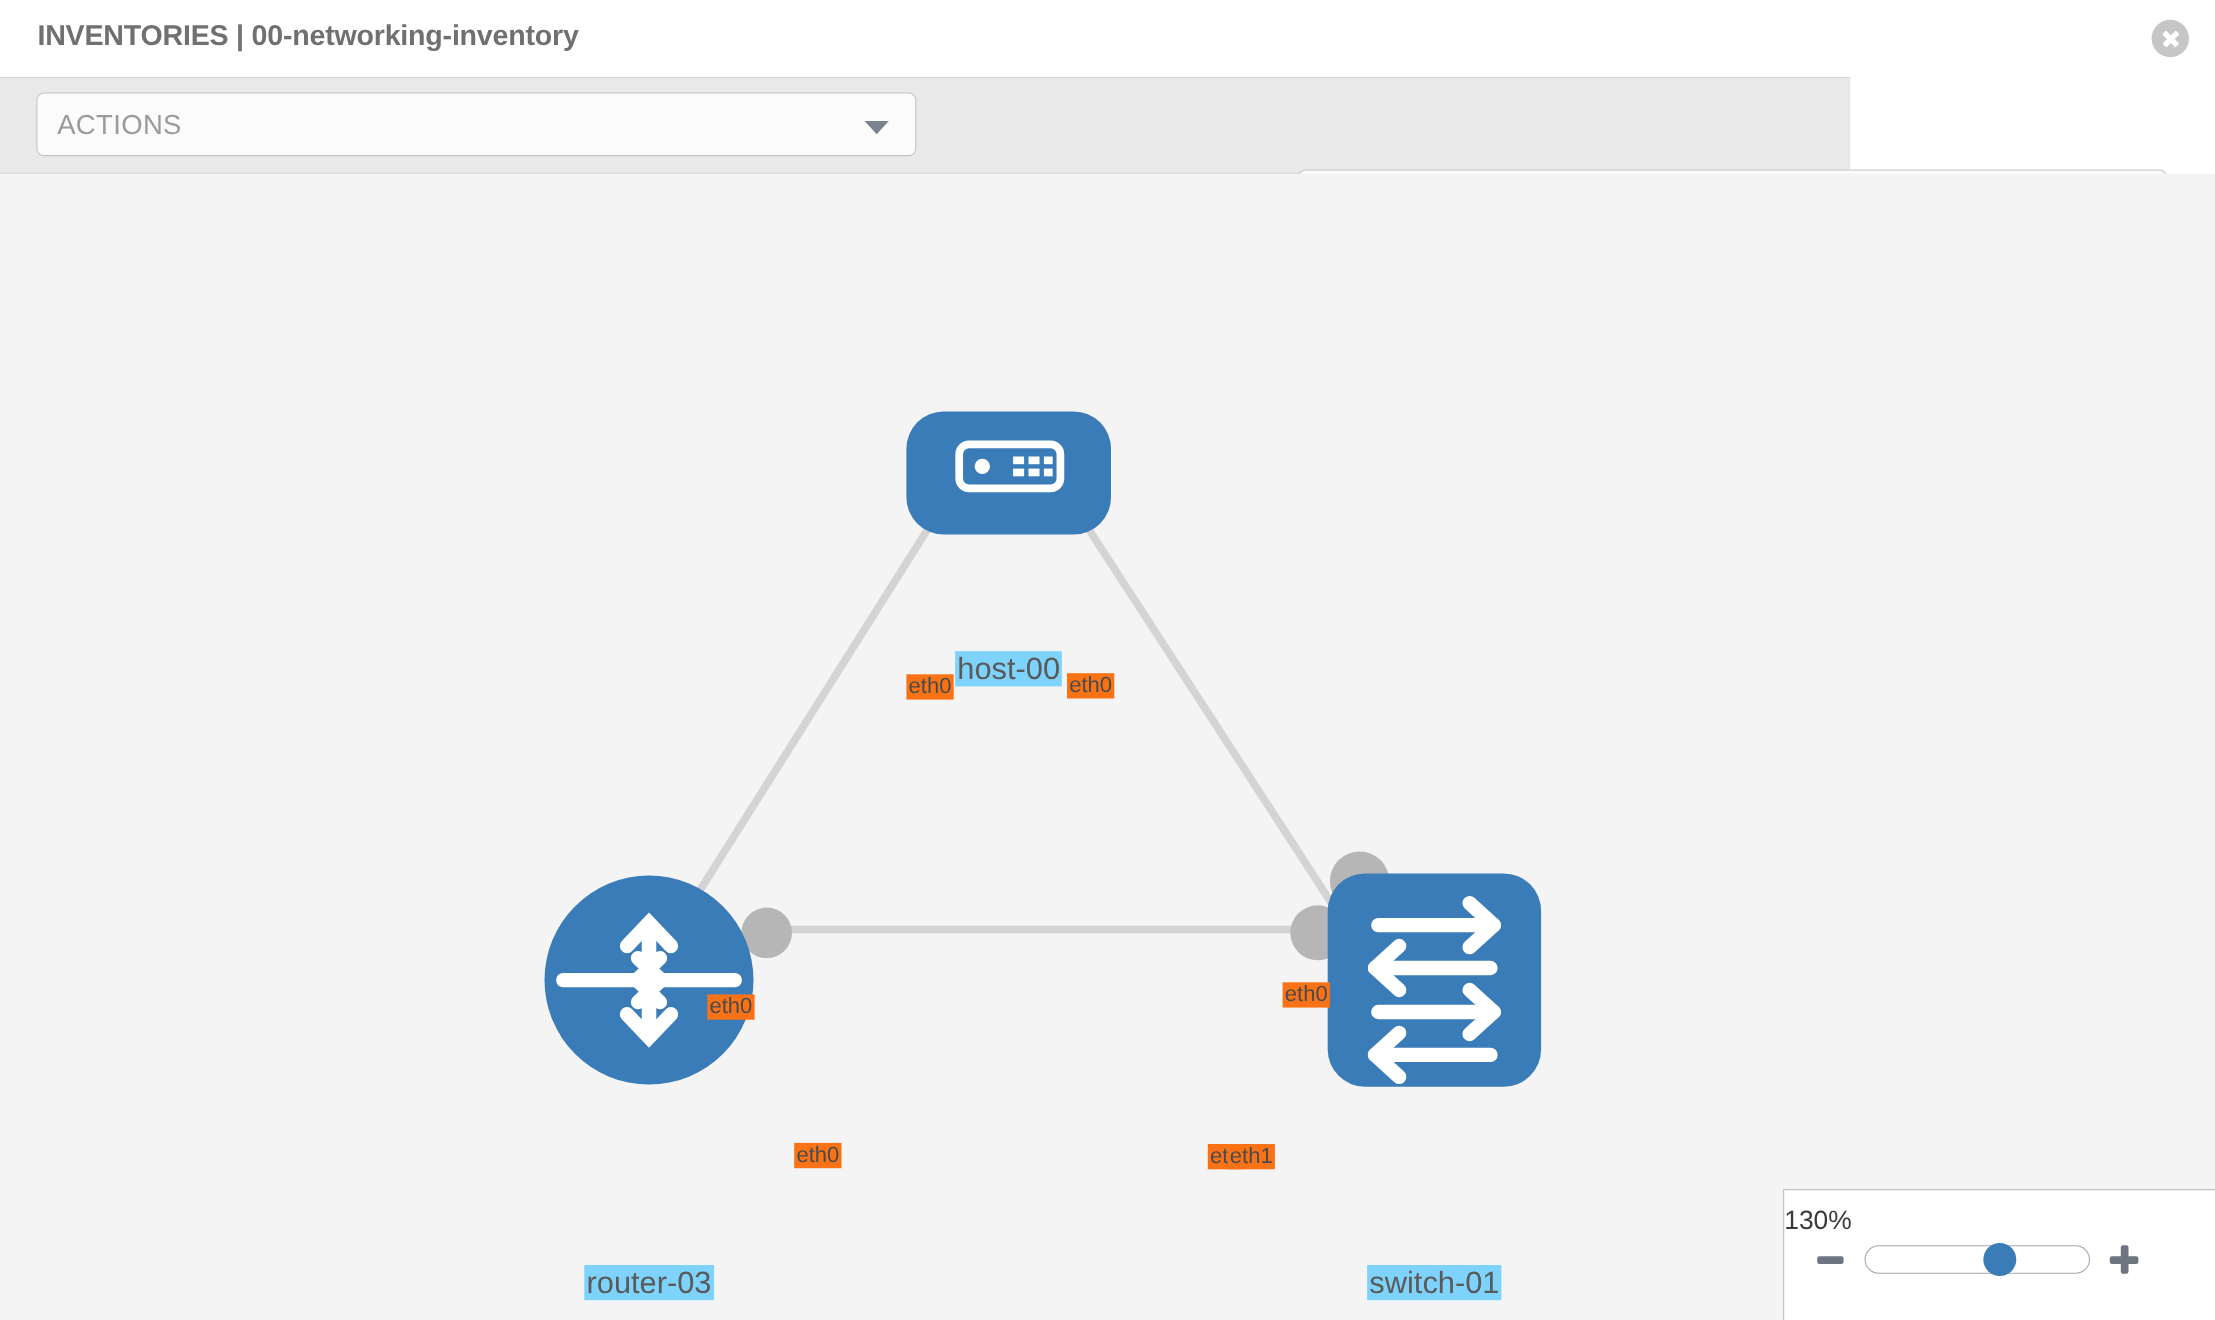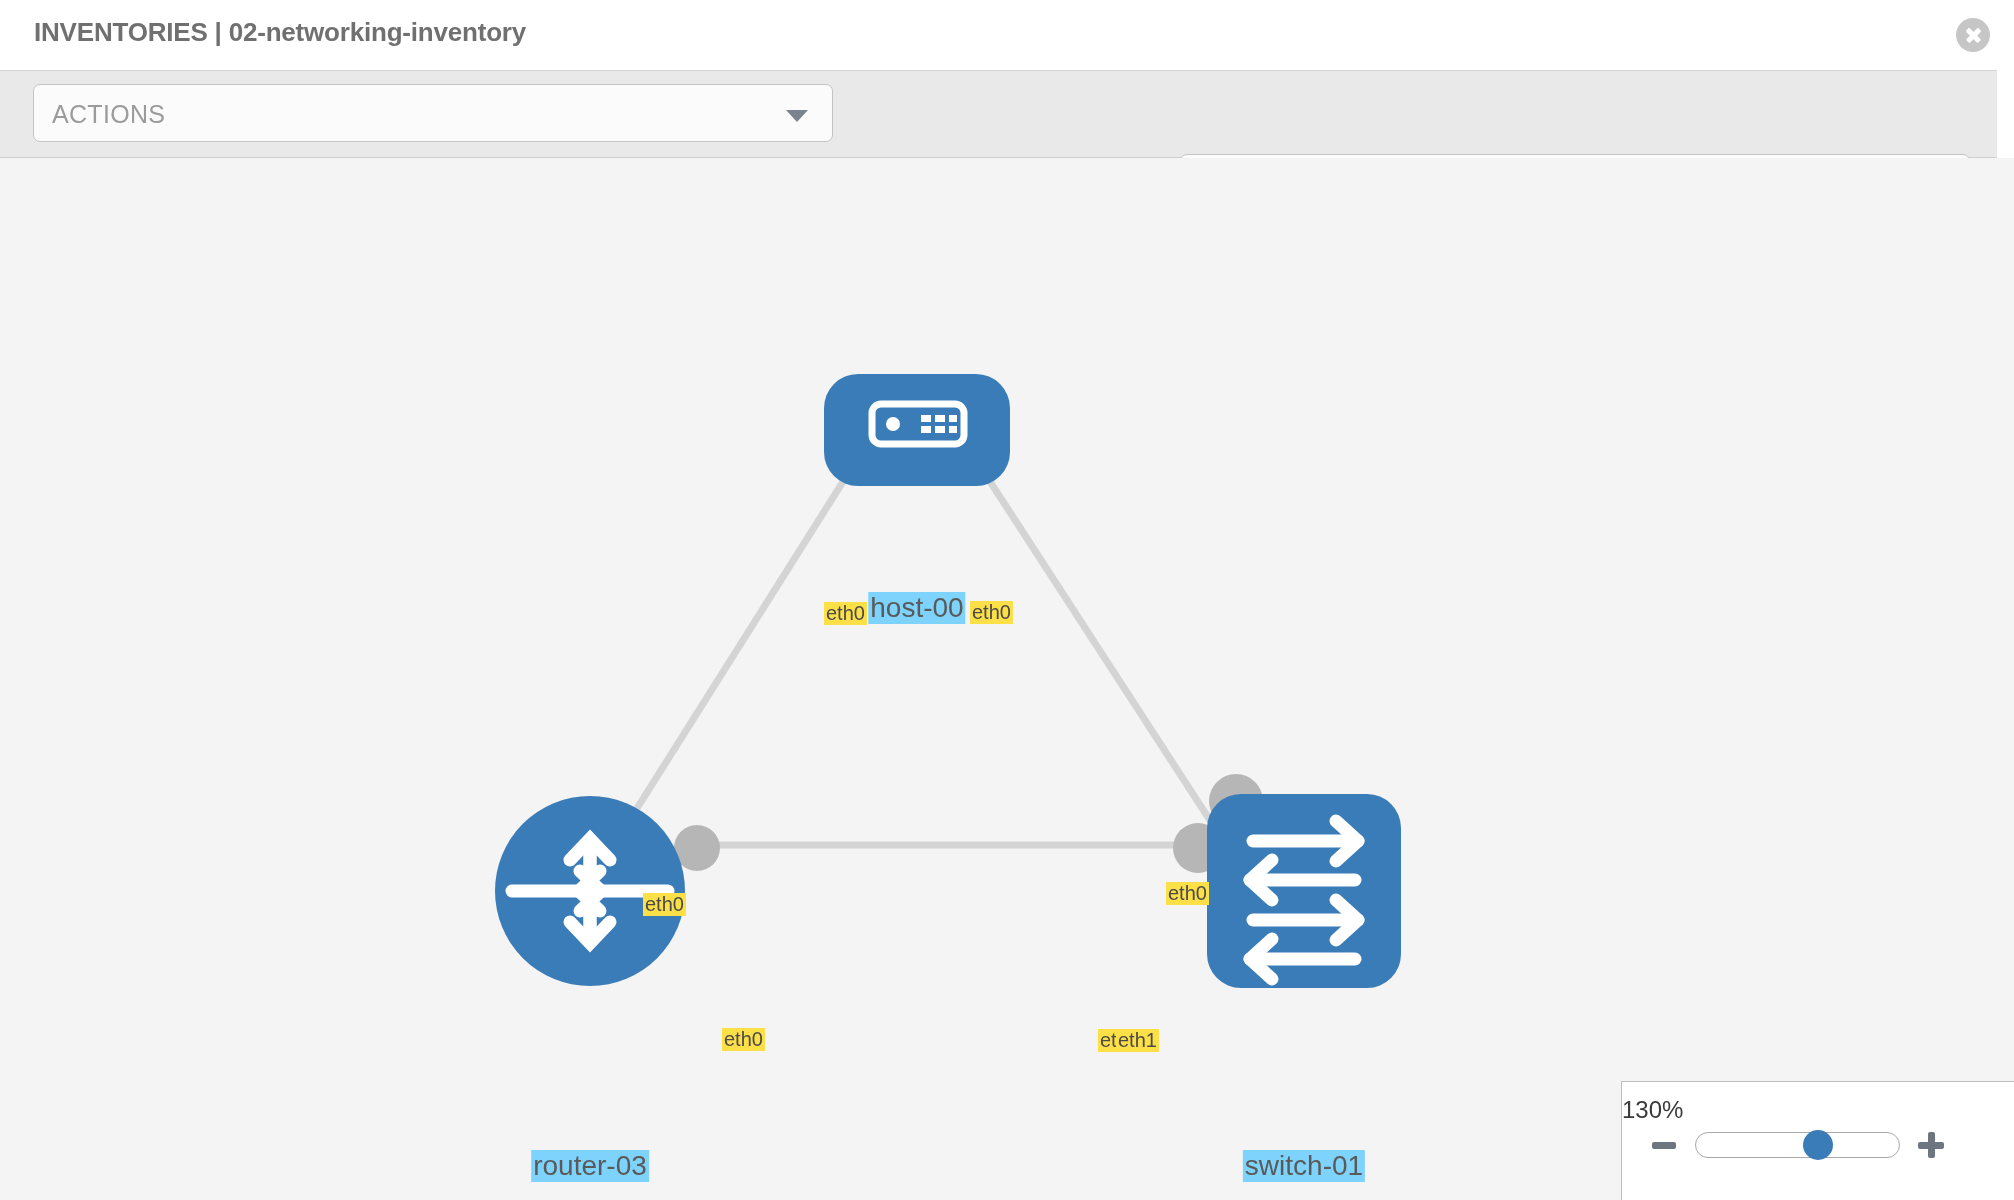--- a/index.html
+++ b/index.html
@@ -59,21 +59,21 @@
     background: #ffffff;
     border-radius: 1px;
   }
   .close-btn::before { transform: rotate(45deg); }
   .close-btn::after  { transform: rotate(-45deg); }
 
   
   .toolbar {
     position: absolute;
     left: 0; top: 70px;
-    width: 1997px;
+    width: 1682px;
     height: 88px;
     background: #e9e9e9;
     border-top: 1px solid #d5d5d5;
     border-bottom: 1px solid #cfcfcf;
     box-sizing: border-box;
   }
   .actions-select {
     position: absolute;
     left: 33px;
     top: 13px;
@@ -154,23 +154,24 @@
     color: #5a5a5a;
     background: #7dd3fc;
     padding: 0 2px;
     white-space: nowrap;
     transform: translateX(-50%);
   }
   .edge-label {
     position: absolute;
     font-size: 20px;
     color: #4a4a4a;
-    background: #fde047;
+    background: #f97316;
     padding: 0 2px;
     white-space: nowrap;
+    margin-top: 11px;
   }
 
   
   .zoom-panel {
     position: absolute;
     left: 1621px;
     top: 1081px;
     width: 400px;
     height: 120px;
     background: #ffffff;
@@ -237,21 +238,21 @@
   }
   .zoom-plus::before { left: 0; top: 10px; width: 26px; height: 7px; }
   .zoom-plus::after  { left: 10px; top: 0; width: 7px; height: 26px; }
 </style>
 </head>
 <body>
 
 <div id="app">
 
   <div class="header">
-    <div class="header-title">INVENTORIES | 02-networking-inventory</div>
+    <div class="header-title">INVENTORIES | 00-networking-inventory</div>
     <div class="close-btn"></div>
   </div>
 
   <div class="toolbar">
 
     <div class="actions-select">
       <span class="sel-label">ACTIONS</span>
       <span class="caret"></span>
     </div>
 

